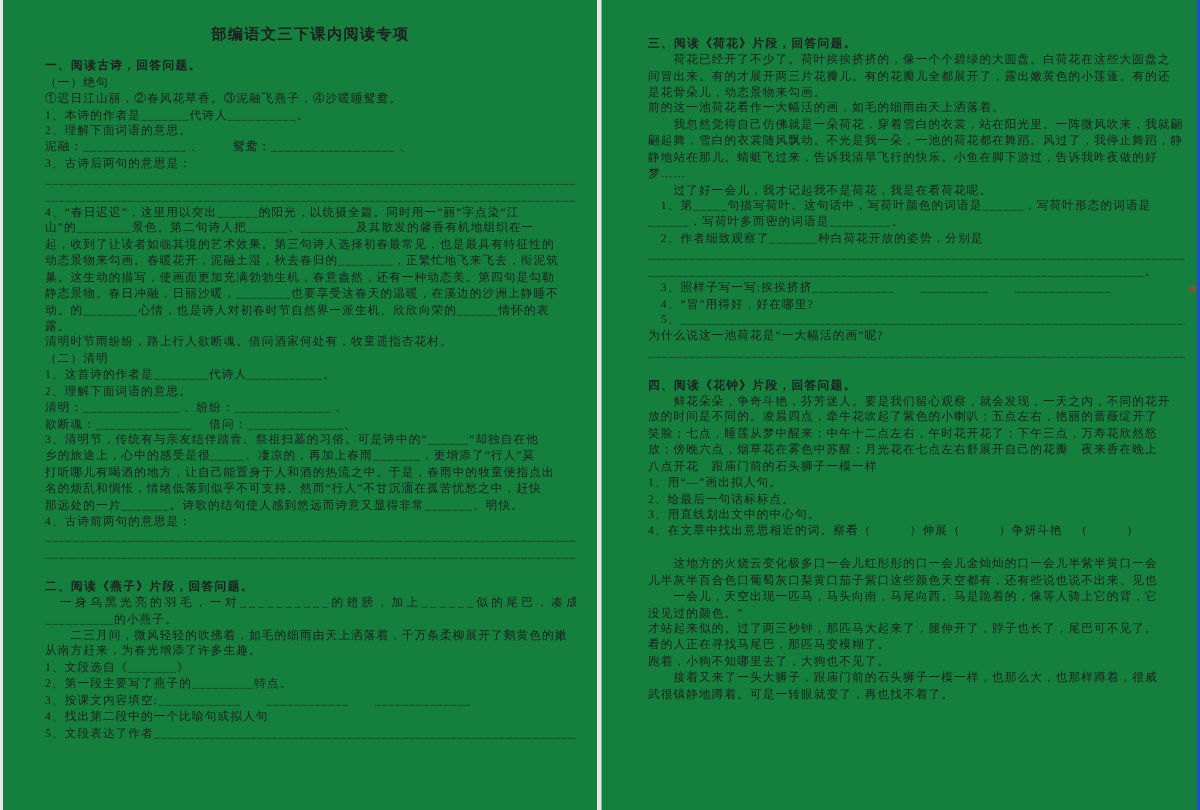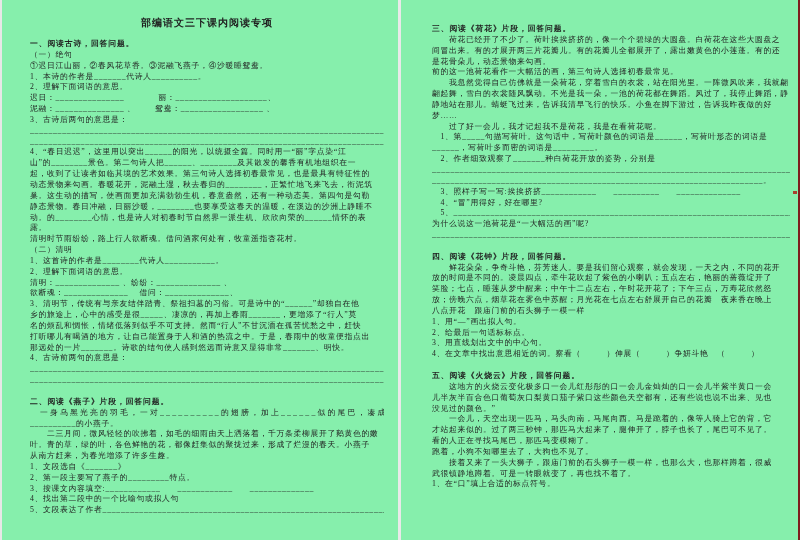--- a/index.html
+++ b/index.html
@@ -1,22 +1,22 @@
 <!DOCTYPE html>
 <html><head>
 <meta charset="utf-8">
 <style>
   html,body{margin:0;padding:0;background:#f5f5f5;}
   .sheet{
     position:relative;
     width:800px;height:540px;
-    background:#86efac;
+    background:#15803d;
     box-sizing:border-box;
     border-left:2px solid #e7e7e7;
-    border-right:2px solid #7f1d1d;
+    border-right:2px solid #1d4ed8;
     font-family:"Liberation Serif","DejaVu Serif",serif;
     color:#1f1f1f;
     overflow:hidden;
     display:flex;
   }
   .page{width:398px;box-sizing:border-box;overflow:hidden;}
   .page-left{padding:16px 16px 0 28px;}
   .page-right{padding:24px 8px 0 32px;}
   .divider{
     position:absolute;left:396px;top:0;width:3px;height:540px;
@@ -55,71 +55,69 @@
 
 <div class="sheet">
   <div class="page page-left">
     <div class="doc-title">部编语文三下课内阅读专项</div>
     <div class="lines">
         <div class="line bold">一、阅读古诗，回答问题。</div>
         <div class="line">（一）绝句</div>
         <div class="line">①迟日江山丽，②春风花草香。③泥融飞燕子，④沙暖睡鸳鸯。</div>
         <div class="line">1、本诗的作者是_______代诗人__________。</div>
         <div class="line">2、理解下面词语的意思。</div>
-        <div class="line">迟日：_______________　　　　丽：____________________、</div>
         <div class="line">泥融：_______________ 、　　 鸳鸯：__________________ 、</div>
         <div class="line">3、古诗后两句的意思是：</div>
         <div class="line">________________________________________________________________________________________</div>
         <div class="line">________________________________________________________________________________________</div>
         <div class="line">4、“春日迟迟”，这里用以突出______的阳光，以统摄全篇。同时用一“丽”字点染“江</div>
         <div class="line">山”的________景色。第二句诗人把______、________及其散发的馨香有机地组织在一</div>
         <div class="line">起，收到了让读者如临其境的艺术效果。第三句诗人选择初春最常见，也是最具有特征性的</div>
         <div class="line">动态景物来勾画。春暖花开，泥融土湿，秋去春归的________，正繁忙地飞来飞去，衔泥筑</div>
         <div class="line">巢。这生动的描写，使画面更加充满勃勃生机，春意盎然，还有一种动态美。第四句是勾勒</div>
         <div class="line">静态景物。春日冲融，日丽沙暖，________也要享受这春天的温暖，在溪边的沙洲上静睡不</div>
         <div class="line">动。的________心情，也是诗人对初春时节自然界一派生机、欣欣向荣的______情怀的表</div>
         <div class="line">露。</div>
         <div class="line">清明时节雨纷纷，路上行人欲断魂。借问酒家何处有，牧童遥指杏花村。</div>
         <div class="line">（二）清明</div>
         <div class="line">1、这首诗的作者是________代诗人___________。</div>
         <div class="line">2、理解下面词语的意思。</div>
         <div class="line">清明：______________ 、纷纷：______________ 、</div>
         <div class="line">欲断魂：______________　 借问：______________、</div>
         <div class="line">3、清明节，传统有与亲友结伴踏青、祭祖扫墓的习俗。可是诗中的“______”却独自在他</div>
         <div class="line">乡的旅途上，心中的感受是很_____、凄凉的，再加上春雨_______，更增添了“行人”莫</div>
+        <div class="line">打听哪儿有喝酒的地方，让自己能置身于人和酒的热流之中。于是，春雨中的牧童便指点出</div>
         <div class="line">名的烦乱和惆怅，情绪低落到似乎不可支持。然而“行人”不甘沉湎在孤苦忧愁之中，赶快</div>
-        <div class="line">打听哪儿有喝酒的地方，让自己能置身于人和酒的热流之中。于是，春雨中的牧童便指点出</div>
         <div class="line">那远处的一片_______。诗歌的结句使人感到悠远而诗意又显得非常_______、明快。</div>
         <div class="line">4、古诗前两句的意思是：</div>
         <div class="line">________________________________________________________________________________________</div>
         <div class="line">________________________________________________________________________________________</div>
         <div class="line"></div>
         <div class="line bold">二、阅读《燕子》片段，回答问题。</div>
         <div class="line sp">　一身乌黑光亮的羽毛，一对__________的翅膀，加上______似的尾巴，凑成了</div>
         <div class="line">__________的小燕子。</div>
         <div class="line">　　二三月间，微风轻轻的吹拂着，如毛的细雨由天上洒落着，千万条柔柳展开了鹅黄色的嫩</div>
-        <div class="line">叶。青的草，绿的叶，各色鲜艳的花，都像赶集似的聚拢过来，形成了烂漫的春天。小燕子</div>
         <div class="line">从南方赶来，为春光增添了许多生趣。</div>
         <div class="line">1、文段选自《_______》</div>
         <div class="line">2、第一段主要写了燕子的_________特点。</div>
         <div class="line">3、按课文内容填空:____________　　____________　　______________</div>
         <div class="line">4、找出第二段中的一个比喻句或拟人句</div>
         <div class="line">5、文段表达了作者______________________________________________________________</div>
       </div>
   </div>
 
   <div class="divider"></div>
 
   <div class="page page-right">
     <div class="lines">
         <div class="line bold">三、阅读《荷花》片段，回答问题。</div>
         <div class="line">　　荷花已经开了不少了。荷叶挨挨挤挤的，像一个个碧绿的大圆盘。白荷花在这些大圆盘之</div>
         <div class="line">间冒出来。有的才展开两三片花瓣儿。有的花瓣儿全都展开了，露出嫩黄色的小莲蓬。有的还</div>
         <div class="line">是花骨朵儿，动态景物来勾画。</div>
-        <div class="line">前的这一池荷花看作一大幅活的画，第三句诗人选择初春最常见。</div>
+        <div class="line">前的这一池荷花看作一大幅活的画，如毛的细雨由天上洒落着。</div>
         <div class="line">　　我忽然觉得自己仿佛就是一朵荷花，穿着雪白的衣裳，站在阳光里。一阵微风吹来，我就翩</div>
         <div class="line">翩起舞，雪白的衣裳随风飘动。不光是我一朵，一池的荷花都在舞蹈。风过了，我停止舞蹈，静</div>
         <div class="line">静地站在那儿。蜻蜓飞过来，告诉我清早飞行的快乐。小鱼在脚下游过，告诉我昨夜做的好</div>
         <div class="line">梦……</div>
         <div class="line">　　过了好一会儿，我才记起我不是荷花，我是在看荷花呢。</div>
         <div class="line">　1、第_____句描写荷叶。这句话中，写荷叶颜色的词语是______，写荷叶形态的词语是</div>
         <div class="line">______，写荷叶多而密的词语是_________。</div>
         <div class="line">　2、作者细致观察了_______种白荷花开放的姿势，分别是</div>
         <div class="line">________________________________________________________________________________________</div>
         <div class="line">________________________________________________________________________。</div>
@@ -133,28 +131,26 @@
         <div class="line">　　鲜花朵朵，争奇斗艳，芬芳迷人。要是我们留心观察，就会发现，一天之内，不同的花开</div>
         <div class="line">放的时间是不同的。凌晨四点，牵牛花吹起了紫色的小喇叭；五点左右，艳丽的蔷薇绽开了</div>
         <div class="line">笑脸；七点，睡莲从梦中醒来；中午十二点左右，午时花开花了；下午三点，万寿花欣然怒</div>
         <div class="line">放；傍晚六点，烟草花在雾色中苏醒；月光花在七点左右舒展开自己的花瓣　夜来香在晚上</div>
         <div class="line">八点开花　跟庙门前的石头狮子一模一样</div>
         <div class="line">1、用“—”画出拟人句。</div>
         <div class="line">2、给最后一句话标标点。</div>
         <div class="line">3、用直线划出文中的中心句。</div>
         <div class="line">4、在文章中找出意思相近的词。察看（　　　）伸展（　　　）争妍斗艳　（　　　）</div>
         <div class="line"></div>
-        <div class="line bold">五、阅读《火烧云》片段，回答问题。</div>
         <div class="line">　　这地方的火烧云变化极多口一会儿红彤彤的口一会儿金灿灿的口一会儿半紫半黄口一会</div>
         <div class="line">儿半灰半百合色口葡萄灰口梨黄口茄子紫口这些颜色天空都有，还有些说也说不出来、见也</div>
+        <div class="line">　　一会儿，天空出现一匹马，马头向南，马尾向西。马是跪着的，像等人骑上它的背，它</div>
         <div class="line">没见过的颜色。”</div>
-        <div class="line">　　一会儿，天空出现一匹马，马头向南，马尾向西。马是跪着的，像等人骑上它的背，它</div>
         <div class="line">才站起来似的。过了两三秒钟，那匹马大起来了，腿伸开了，脖子也长了，尾巴可不见了。</div>
         <div class="line">看的人正在寻找马尾巴，那匹马变模糊了。</div>
         <div class="line">跑着，小狗不知哪里去了，大狗也不见了。</div>
         <div class="line">　　接着又来了一头大狮子，跟庙门前的石头狮子一模一样，也那么大，也那样蹲着，很威</div>
         <div class="line">武很镇静地蹲着。可是一转眼就变了，再也找不着了。</div>
-        <div class="line">1、在“口”填上合适的标点符号。</div>
       </div>
   </div>
 
   <div class="artifact" style="left: 791px; top: 191px; background: rgb(168, 65, 46);"></div>
 </div>
 
 </body></html>

